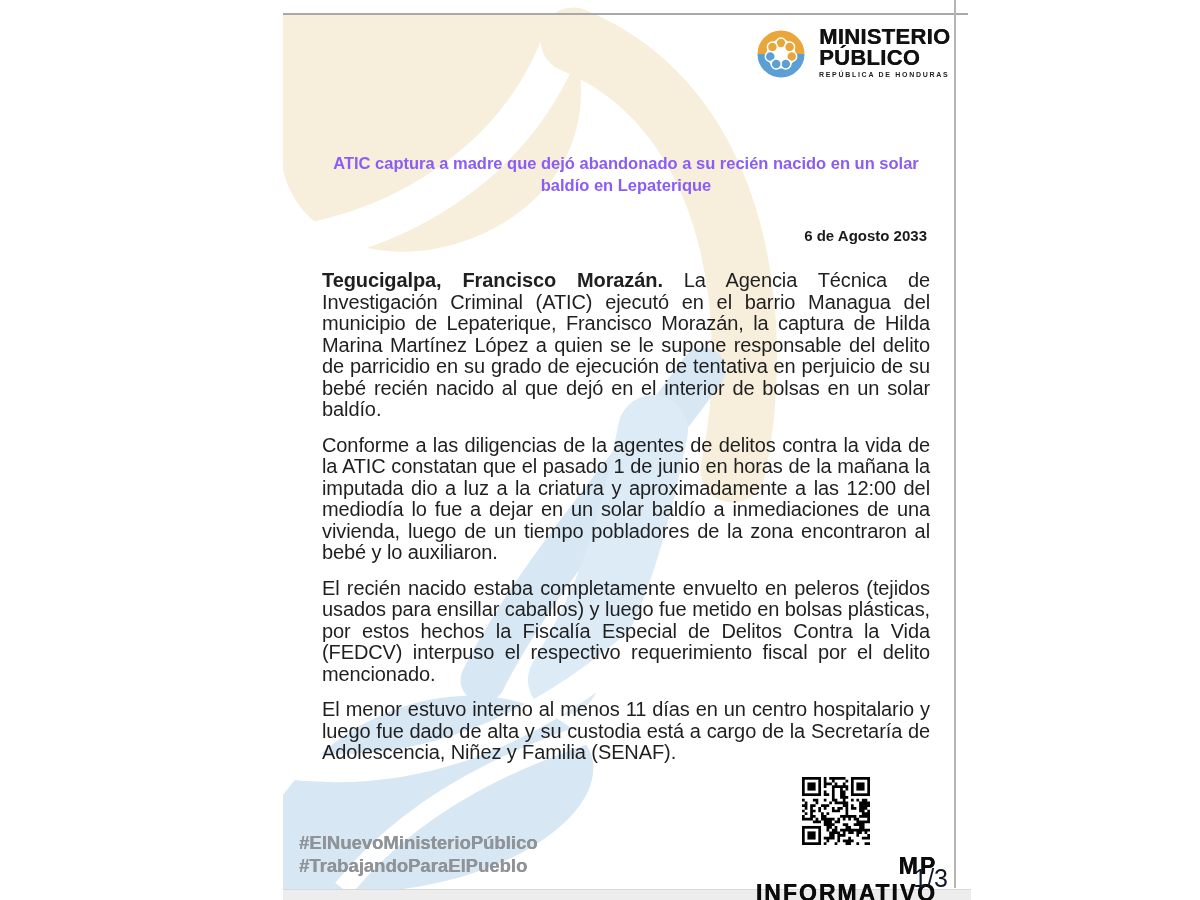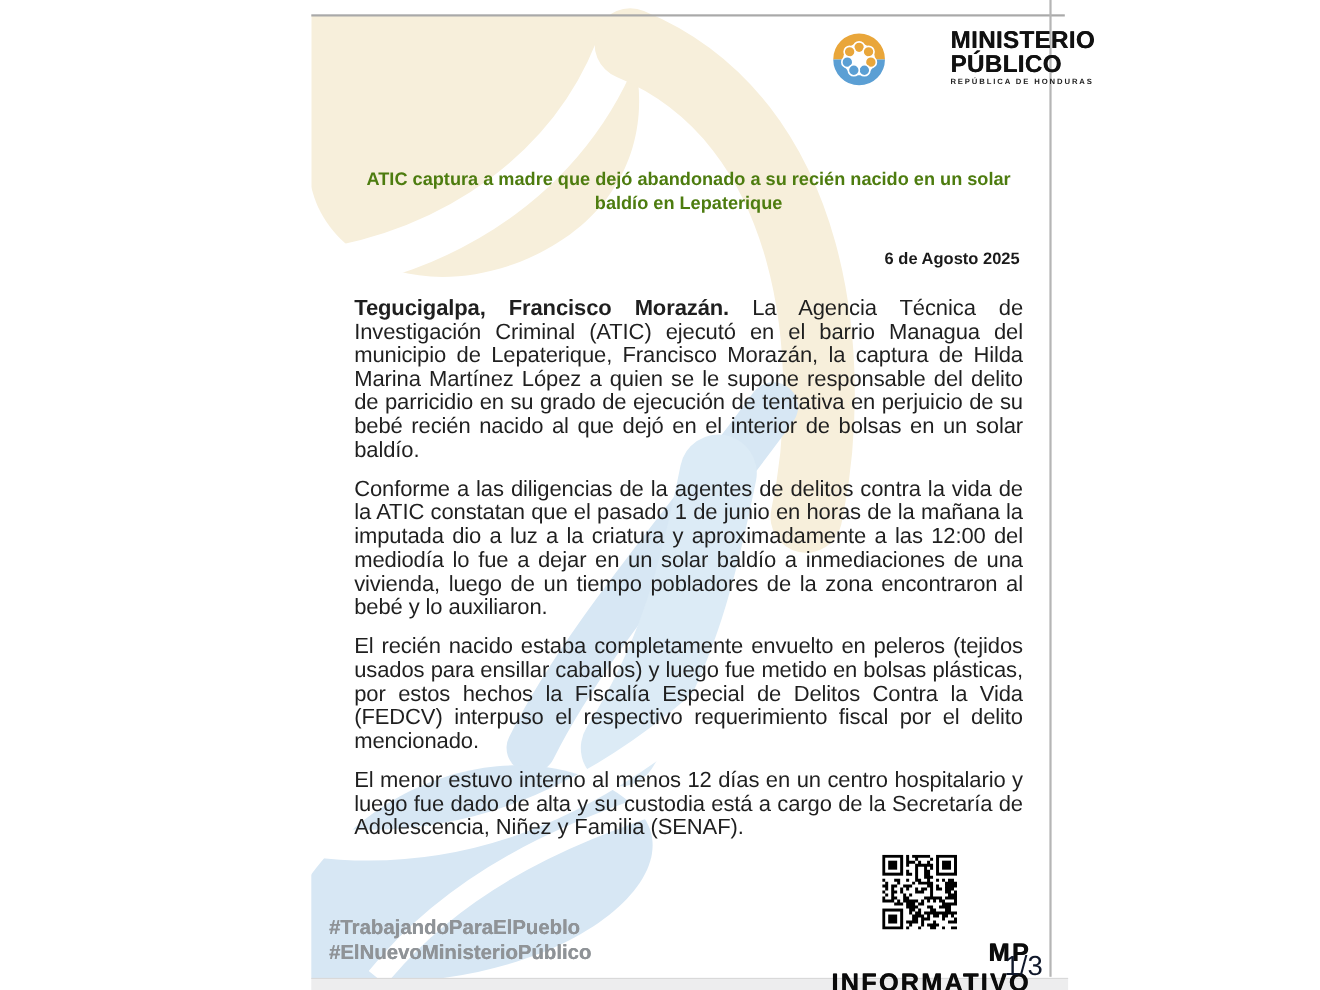--- a/index.html
+++ b/index.html
@@ -5,29 +5,29 @@
   html,body{margin:0;padding:0;background:#fff;}
   .canvas{position:relative;width:1200px;height:900px;background:#ffffff;overflow:hidden;
           font-family:"Liberation Sans",sans-serif;}
   
   .topline{position:absolute;left:283px;top:13px;width:685px;height:2px;background:#a9a9a9;}
   .rightline{position:absolute;left:954px;top:0;width:2px;height:888px;background:#b5b5b5;}
   .bottomstrip{position:absolute;left:283px;top:889px;width:688px;height:11px;background:#ededee;border-top:1px solid #d9d9d9;box-sizing:border-box;}
   
   .watermark{position:absolute;left:283px;top:0;width:672px;height:889px;}
   
-  .logo{position:absolute;left:751px;top:24px;display:flex;align-items:flex-start;gap:45px;}
+  .logo{position:absolute;left:751px;top:24px;display:flex;align-items:flex-start;}
   .emblem{width:60px;height:60px;flex:0 0 auto;}
   .logo-text{margin-left:8px;padding-top:2px;color:#111;}
   .logo-name{font-size:22px;line-height:21px;font-weight:800;letter-spacing:.3px;
              text-shadow:.4px 0 0 currentColor;}
   .logo-sub{margin-top:3px;font-size:7px;font-weight:700;letter-spacing:1.7px;color:#222;}
   
   .title{position:absolute;left:322px;top:141px;width:608px;text-align:center;
-         color:#4d7c0f;font-size:16.5px;line-height:22px;font-weight:700;}
+         color:#8b5cf6;font-size:16.5px;line-height:22px;font-weight:700;}
   
   .date{position:absolute;left:322px;top:227px;width:605px;text-align:right;
         font-size:15px;font-weight:700;color:#1a1a1a;}
   
   .body{position:absolute;left:322px;top:270px;width:608px;color:#1f1f1f;}
   .body p{margin:0 0 14px 0;font-size:20px;line-height:21.5px;text-align:justify;letter-spacing:-.1px;}
   .body p strong{font-weight:700;}
   
   .hashtags{position:absolute;left:299px;top:831px;color:#8f9397;font-size:18.5px;
             line-height:23px;font-weight:700;text-shadow:.3px 0 0 currentColor;}
@@ -70,32 +70,32 @@
       <circle cx="25.2" cy="39.9" r="5" fill="#5b9fd4" stroke="#fff" stroke-width="1.5"></circle>
     </svg>
     <div class="logo-text">
       <div class="logo-name">MINISTERIO</div>
       <div class="logo-name">PÚBLICO</div>
       <div class="logo-sub">REPÚBLICA DE HONDURAS</div>
     </div>
   </header>
 
   <h1 class="title">ATIC captura a madre que dejó abandonado a su recién nacido en un solar baldío en Lepaterique</h1>
-  <div class="date">6 de Agosto 2025</div>
+  <div class="date">6 de Agosto 2033</div>
 
   <div class="body">
     <p><strong>Tegucigalpa, Francisco Morazán.</strong><span> La Agencia Técnica de Investigación Criminal (ATIC) ejecutó en el barrio Managua del municipio de Lepaterique, Francisco Morazán, la captura de Hilda Marina Martínez López a quien se le supone responsable del delito de parricidio en su grado de ejecución de tentativa en perjuicio de su bebé recién nacido al que dejó en el interior de bolsas en un solar baldío.</span></p>
     <p><span>Conforme a las diligencias de la agentes de delitos contra la vida de la ATIC constatan que el pasado 1 de junio en horas de la mañana la imputada dio a luz a la criatura y aproximadamente a las 12:00 del mediodía lo fue a dejar en un solar baldío a inmediaciones de una vivienda, luego de un tiempo pobladores de la zona encontraron al bebé y lo auxiliaron.</span></p>
     <p><span>El recién nacido estaba completamente envuelto en peleros (tejidos usados para ensillar caballos) y luego fue metido en bolsas plásticas, por estos hechos la Fiscalía Especial de Delitos Contra la Vida (FEDCV) interpuso el respectivo requerimiento fiscal por el delito mencionado.</span></p>
-    <p><span>El menor estuvo interno al menos 12 días en un centro hospitalario y luego fue dado de alta y su custodia está a cargo de la Secretaría de Adolescencia, Niñez y Familia (SENAF).</span></p>
+    <p><span>El menor estuvo interno al menos 11 días en un centro hospitalario y luego fue dado de alta y su custodia está a cargo de la Secretaría de Adolescencia, Niñez y Familia (SENAF).</span></p>
   </div>
 
   <div class="hashtags">
+    <div>#ElNuevoMinisterioPúblico</div>
     <div>#TrabajandoParaElPueblo</div>
-    <div>#ElNuevoMinisterioPúblico</div>
   </div>
 
   <svg class="qr" viewBox="0 0 100 100">
     <rect width="100" height="100" fill="#fff"></rect>
     <rect x="0" y="0" width="28" height="28" fill="#000"></rect>
       <rect x="4" y="4" width="20" height="20" fill="#fff"></rect>
       <rect x="8" y="8" width="12" height="12" fill="#000"></rect>
     <rect x="72" y="0" width="28" height="28" fill="#000"></rect>
       <rect x="76" y="4" width="20" height="20" fill="#fff"></rect>
       <rect x="80" y="8" width="12" height="12" fill="#000"></rect>

